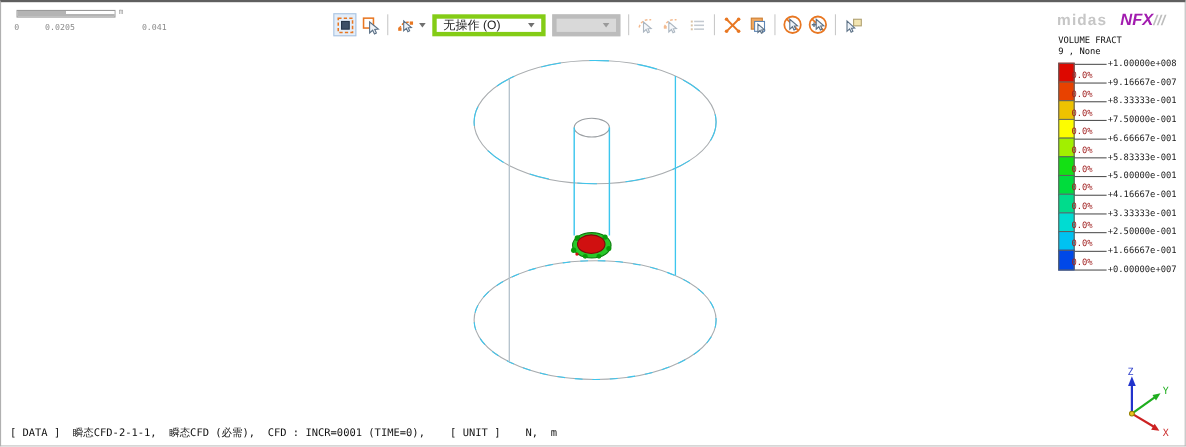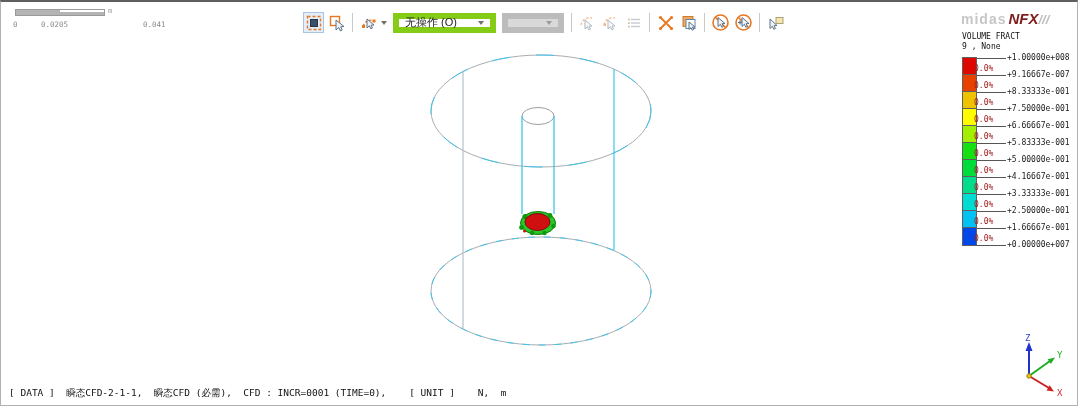--- a/index.html
+++ b/index.html
@@ -9,41 +9,41 @@
     border:1px solid #b0b0b0; border-top:2px solid #5f5f5f; overflow:hidden;
   }
 
   
   .scalebar { position:absolute; left:14px; top:6px; width:120px; height:24px; }
   .sb-bar { position:absolute; left:0; top:1px; width:90px; height:7px; border:1px solid #9a9a9a; background:#fff; display:flex; }
   .sb-seg1 { width:50%; height:100%; background:#b4b4b4; }
   .sb-seg2 { width:50%; height:100%; background:linear-gradient(#ffffff 50%, #b4b4b4 50%); }
   .sb-unit { position:absolute; left:93px; top:-1px; font:7px "DejaVu Sans Mono",monospace; color:#9a9a9a; }
   .sb-lbl { position:absolute; top:12px; font:7.5px "DejaVu Sans Mono",monospace; color:#8a8a8a; }
-  .sb-l0 { left:-2px; } .sb-l1 { left:26px; } .sb-l2 { left:84px;padding-left:44px; }
+  .sb-l0 { left:-2px; } .sb-l1 { left:26px; } .sb-l2 { left:70px;padding-left:44px; }
 
   
   .toolbar { position:absolute; left:301px; top:9px; height:23px; display:flex; align-items:center; }
   .tbtn { width:21px; height:21px; display:flex; align-items:center; justify-content:center; background:transparent; border:1px solid transparent; margin:0 1px; }
   .tbtn.active { background:#e4eef9; border:1px solid #aac4e2; }
   .tbtn.disabled { opacity:.5; }
   .tsep { width:1px; height:19px; background:#c9c9c9; margin:0 4px; }
   .caret { width:0; height:0; border-left:3.5px solid transparent; border-right:3.5px solid transparent; border-top:4px solid #707070; margin:0 3px 0 1px; }
-  .combo { height:20px; border:6px solid #84cc16; background:#fff; display:flex; align-items:center; font-size:11px; color:#222; margin:0 3px; position:relative; }
+  .combo { height:20px; border:4px solid #84cc16; background:#fff; display:flex; align-items:center; font-size:11px; color:#222; margin:0 3px; position:relative; }
   .combo .ctext { padding-left:6px; flex:1; white-space:nowrap; overflow:hidden; }
   .combo .ccaret { width:0; height:0; border-left:3.5px solid transparent; border-right:3.5px solid transparent; border-top:4px solid #707070; margin-right:6px; }
   .combo.c1 { width:103px; }
   .combo.c2 { width:62px; background:#d9d9d9; border-color:#bcbcbc; }
   .combo.c2 .ccaret { border-top-color:#9a9a9a; }
 
   
   .logo { position:absolute; left:960px; top:8px; width:114px; height:20px; white-space:nowrap;
           font-family:"Liberation Sans",sans-serif; user-select:none; }
   .logo .brand { color:#c6c6c6; font-weight:bold; font-size:14px; letter-spacing:1px; }
-  .logo .product { color:#7f1d1d; font-weight:900; font-style:italic; font-size:15px; margin-left:2px; }
+  .logo .product { color:#a21caf; font-weight:900; font-style:italic; font-size:15px; margin-left:12px; }
   .logo .slashes { color:#bdbdbd; font-weight:900; font-style:italic; font-size:13px; }
 
   .legend { position:absolute; left:961px; top:30px; width:114px; font-family:"DejaVu Sans Mono",monospace; }
   .lg-title, .lg-sub { font-size:8px; line-height:10px; color:#111; white-space:pre; }
   .lg-scale { position:relative; margin-top:6px; }
   .lg-row { position:relative; height:17px; }
   .lg-row-last { height:1px; }
   .lg-sw { position:absolute; left:0; top:-1px; width:15px; height:19px; border:1px solid #5f5f5f; }
   .lg-tickline { position:absolute; left:15px; top:0; width:29px; height:1px; background:#555; }
   .lg-val { position:absolute; left:45px; top:-5px; font-size:8px; color:#1a1a1a; white-space:nowrap; }

